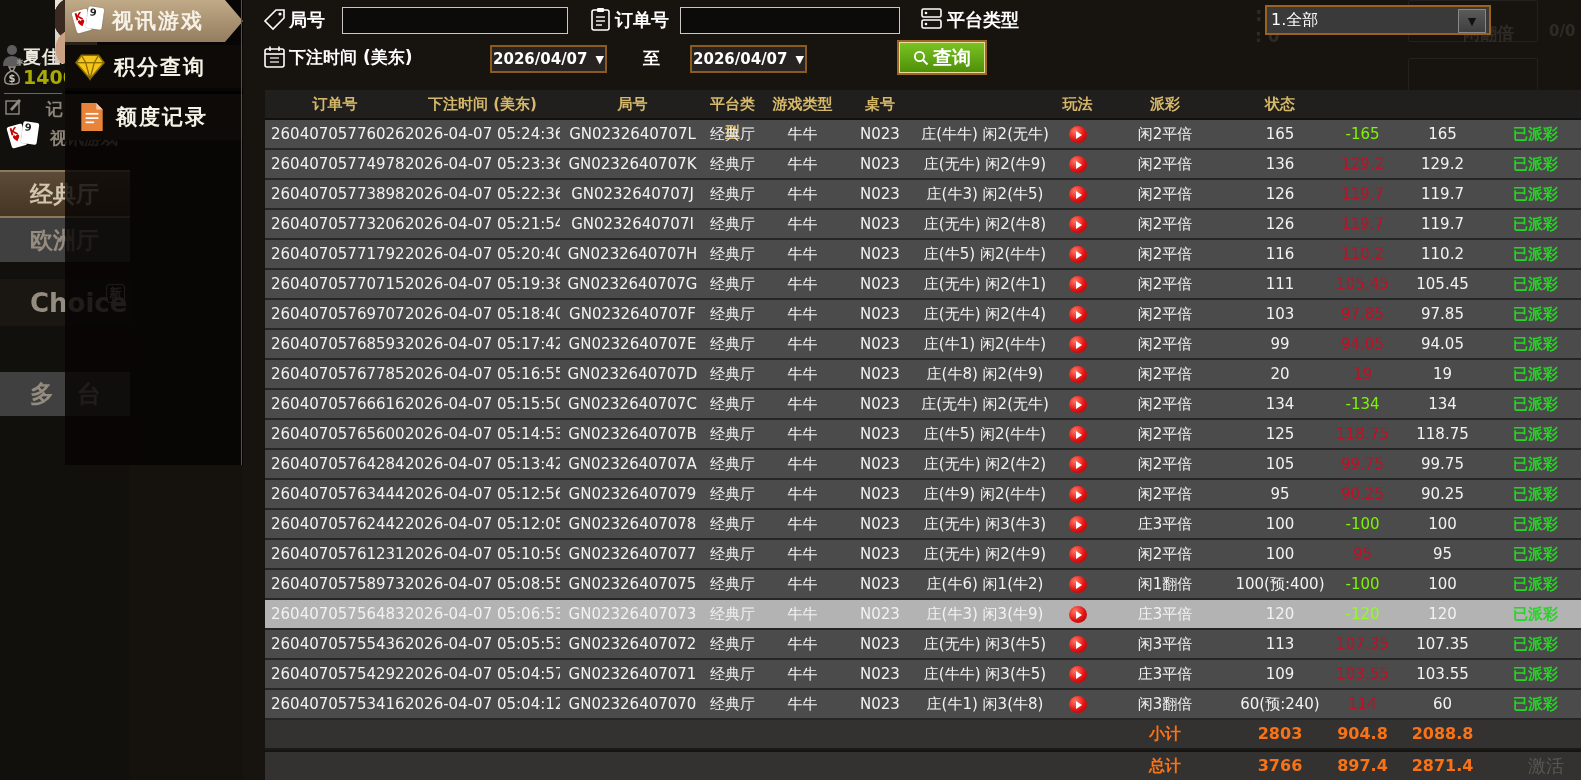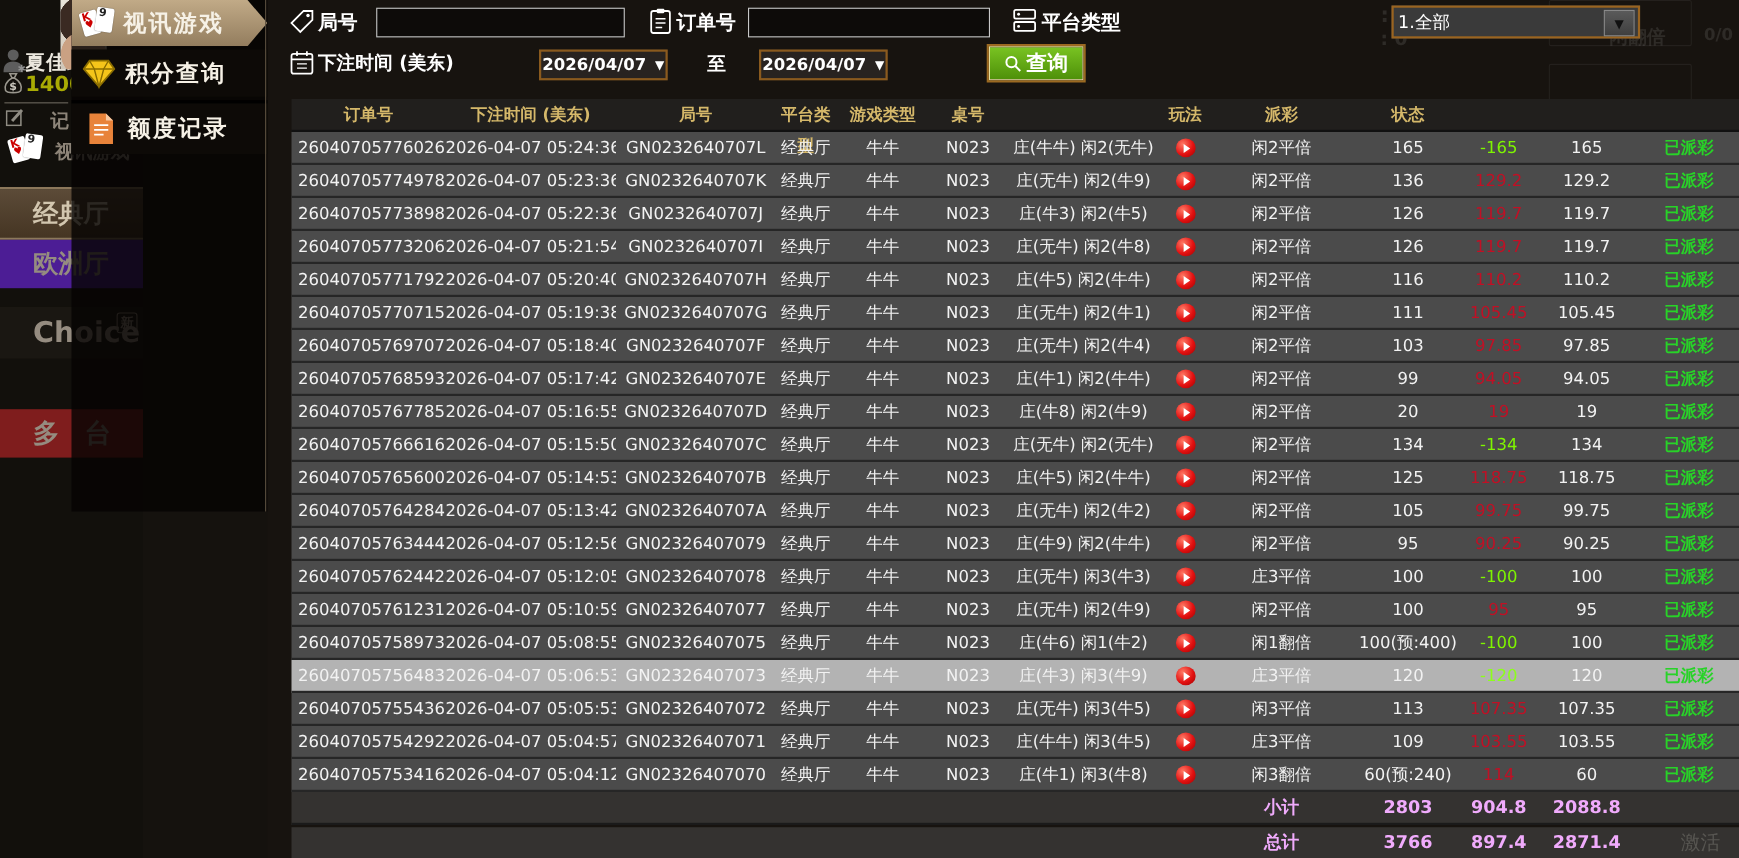--- a/index.html
+++ b/index.html
@@ -21,27 +21,27 @@
   .udivider{left:4px;top:93px;width:58px;height:1px;background:#6b675d;}
   .uedit{left:5px;top:98px;}
   .ufrag{left:46px;top:98px;font-size:17px;font-weight:bold;color:#8d857a;}
   .ucards2{left:8px;top:120px;}
   .uvslabel{left:50px;top:127px;width:78px;font-size:17px;font-weight:bold;color:#8d8478;letter-spacing:0;}
   .uitem{left:0;width:130px;color:#958c80;font-weight:bold;text-align:left;}
   .uitem .lbl{position:absolute;left:30px;top:50%;transform:translateY(-50%);}
   #uitem-classic{top:170px;height:44px;background:linear-gradient(#5c4b38,#453523);
      border-top:2px solid #8c785b;border-bottom:2px solid #8c785b;}
   #uitem-classic .lbl{color:#d2c6af;font-size:23px;}
-  #uitem-europe{top:218px;height:44px;background:#4c1d95;}
+  #uitem-europe{top:218px;height:44px;background:#404040;}
   #uitem-europe .lbl{font-size:23px;}
   #uitem-choice{top:279px;height:47px;background:#1a1712;}
   #uitem-choice .lbl{font-size:26px;font-family:"DejaVu Sans","Liberation Sans",sans-serif;}
   #uitem-jingmi{top:322px;height:46px;background:#1a1712;}
   #uitem-jingmi .lbl{font-size:24px;letter-spacing:23px;}
-  #uitem-multi{top:372px;height:44px;background:#7f1d1d;}
+  #uitem-multi{top:372px;height:44px;background:#404040;}
   #uitem-multi .lbl{font-size:24px;letter-spacing:23px;}
   .badge-new{position:absolute;left:106px;top:5px;width:17px;height:17px;border:1px solid #8d8478;
      border-radius:3px;font-size:12px;line-height:17px;text-align:center;color:#958c80;}
 
   
   #overlay{left:65px;top:0;width:178px;height:465px;background:rgba(6,4,2,0.82);z-index:4;}
   #overlay-border{left:241px;top:0;width:1px;height:465px;background:#5c5040;z-index:6;}
 
   
   .dd{z-index:5;left:65px;width:178px;}
@@ -97,21 +97,21 @@
   .pay-pos{color:#c01025;}
   .pay-neg{color:#7ef400;}
   .status-ok{color:#28d328;font-weight:bold;text-align:center;}
   .row.hl .pay-neg{color:#8cff1a;}
   .playwrap{display:flex;align-items:center;justify-content:center;height:28px;}
   .play-btn{width:18px;height:17px;border-radius:50%;border:none;cursor:pointer;position:relative;
      background:radial-gradient(circle at 35% 30%, #ff7a66, #e31111 55%, #9c0000);}
   .play-btn::after{content:"";position:absolute;left:7px;top:5px;width:0;height:0;
      border-left:6px solid #fff;border-top:4px solid transparent;border-bottom:4px solid transparent;}
   .frow{background:#343230;height:28px;border-bottom:2px solid #1a1a1a;}
-  .frow .td{color:#f0abfc;font-weight:bold;font-size:16px;}
+  .frow .td{color:#f97316;font-weight:bold;font-size:16px;}
   #footer-gap{position:absolute;left:265px;width:1316px;height:2px;background:#111;}
 
   svg{display:block;}
 </style>
 </head>
 <body>
 
 <div id="app">
 
   <div id="under-sidebar" class="abs">

